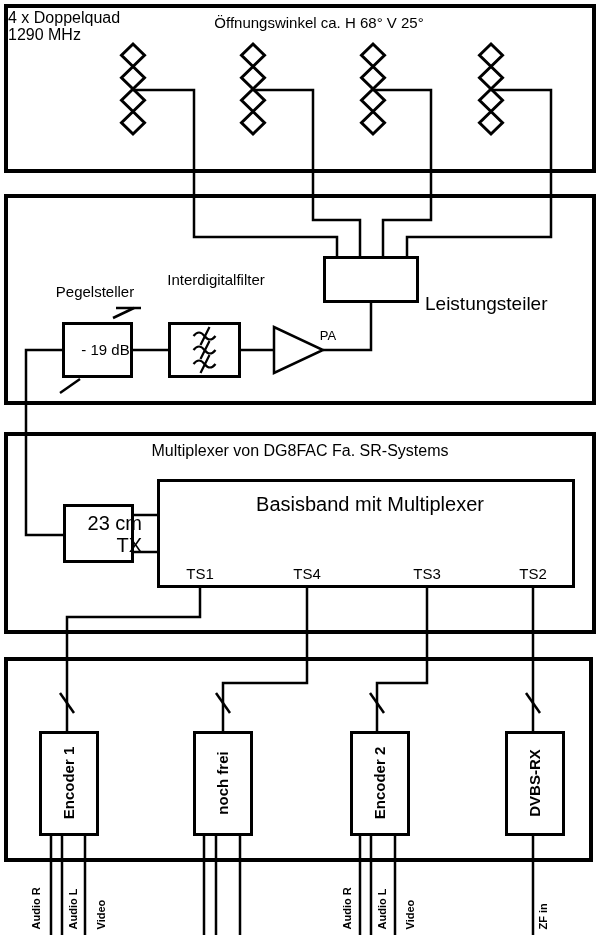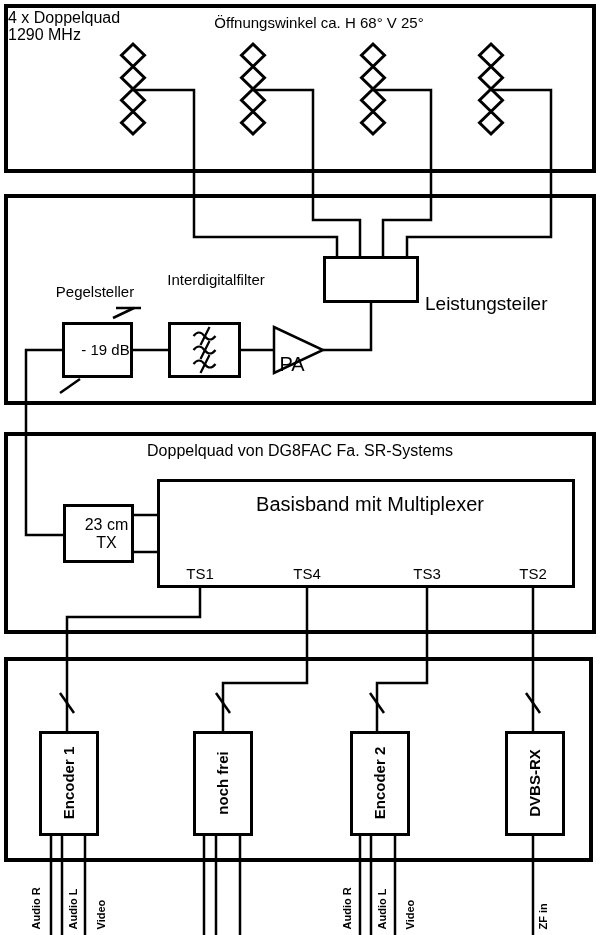--- a/index.html
+++ b/index.html
@@ -111,42 +111,42 @@
       <path d="M193.5,350 q5.5,-7 11,0 t11,0"></path>
       <line x1="200.5" y1="359" x2="209.5" y2="341"></line>
       <path d="M193.5,364 q5.5,-7 11,0 t11,0"></path>
       <line x1="200.5" y1="373" x2="209.5" y2="355"></line>
     </g>
   </svg>
 
   <div class="box" style="left:323px;top:256px;width:96px;height:47px;"></div>
 
   <div class="box" style="left:63px;top:504px;width:71px;height:59px;"></div>
-  <div class="flexc lbl" style="position:absolute;left:63px;top:504px;width:71px;height:59px;font-size:16px;">
+  <div class="flexc lbl" style="position:absolute;left:63px;top:504px;width:71px;height:59px;font-size:20px;align-items:flex-end;">
     <span>23 cm</span>
     <span>TX</span>
   </div>
 
   <div class="box" style="left:157px;top:479px;width:418px;height:109px;"></div>
 
   <div class="box" style="left:39px;top:731px;width:60px;height:105px;"></div>
   <div class="box" style="left:193px;top:731px;width:60px;height:105px;"></div>
   <div class="box" style="left:350px;top:731px;width:60px;height:105px;"></div>
   <div class="box" style="left:505px;top:731px;width:60px;height:105px;"></div>
 
   <div class="lbl" style="left:8px;top:9px;font-size:16px;">4 x Doppelquad</div>
   <div class="lbl" style="left:8px;top:26px;font-size:16px;">1290 MHz</div>
   <div class="lbl ctr" style="left:169px;top:15px;width:300px;font-size:15px;">Öffnungswinkel ca. H 68° V 25°</div>
 
   <div class="lbl ctr" style="left:35px;top:284px;width:120px;font-size:15px;">Pegelsteller</div>
   <div class="lbl ctr" style="left:156px;top:272px;width:120px;font-size:15px;">Interdigitalfilter</div>
-  <div class="lbl ctr" style="left:275px;top:353px;width:34px;font-size:20px;">PA</div>
+  <div class="lbl ctr" style="left:275px;top:329px;width:34px;font-size:13px;padding-left:36px;">PA</div>
   <div class="lbl" style="left:425px;top:286px;font-size:19px;margin-top:8px;">Leistungsteiler</div>
 
-  <div class="lbl ctr" style="left:100px;top:442px;width:400px;font-size:16px;">Doppelquad von DG8FAC Fa. SR-Systems</div>
+  <div class="lbl ctr" style="left:100px;top:442px;width:400px;font-size:16px;">Multiplexer von DG8FAC Fa. SR-Systems</div>
   <div class="lbl ctr" style="left:157px;top:493px;width:426px;font-size:20px;">Basisband mit Multiplexer</div>
 
   <div class="lbl ctr" style="left:175px;top:566px;width:50px;font-size:15px;">TS1</div>
   <div class="lbl ctr" style="left:282px;top:566px;width:50px;font-size:15px;">TS4</div>
   <div class="lbl ctr" style="left:402px;top:566px;width:50px;font-size:15px;">TS3</div>
   <div class="lbl ctr" style="left:508px;top:566px;width:50px;font-size:15px;">TS2</div>
 
   <div class="rot" style="left:14px;top:773px;width:110px;font-size:15px;">Encoder 1</div>
   <div class="rot" style="left:168px;top:773px;width:110px;font-size:15px;">noch frei</div>
   <div class="rot" style="left:325px;top:773px;width:110px;font-size:15px;">Encoder 2</div>

